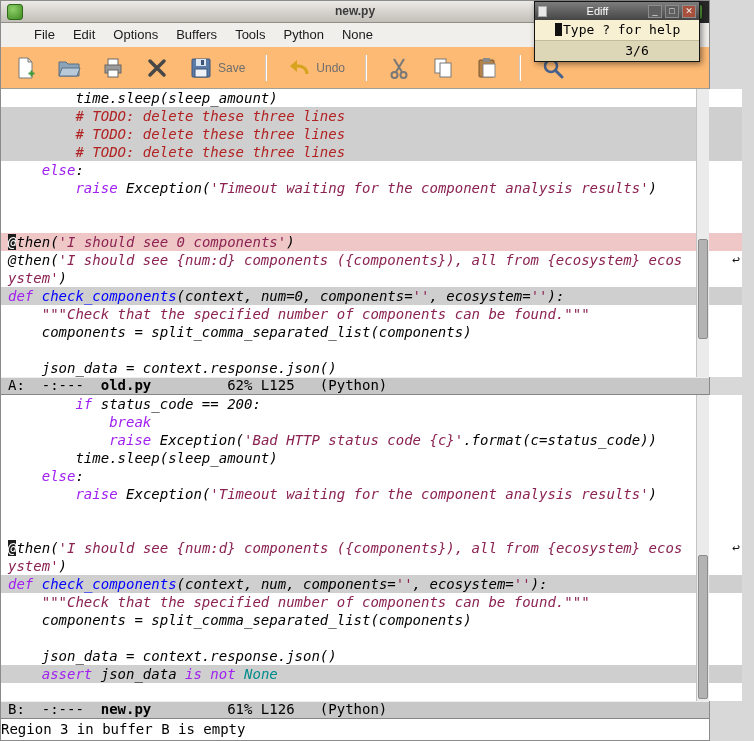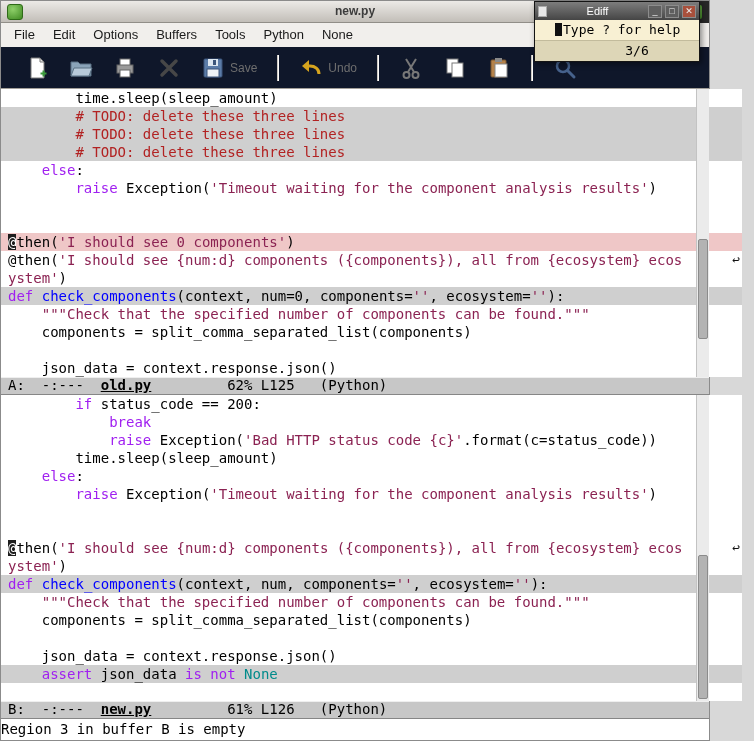--- a/index.html
+++ b/index.html
@@ -7,50 +7,50 @@
   #window{position:relative;width:710px;height:741px;border:1px solid #8b8b8b;box-sizing:border-box;background:#fff;}
 
   
   .titlebar{position:absolute;left:0;top:0;right:0;height:22px;background:linear-gradient(#eceae7,#c2beb8);border-bottom:1px solid #918e88;box-sizing:border-box;}
   .titlebar .title{position:absolute;left:0;right:0;text-align:center;line-height:21px;font-size:12px;font-weight:bold;color:#3c3c3c;}
   .app-icon{position:absolute;left:6px;top:3px;width:16px;height:16px;border-radius:3px;background:radial-gradient(circle at 35% 30%,#8fd06a,#3f8a22);border:1px solid #2e6a18;box-sizing:border-box;}
   .dark-corner{position:absolute;right:0;top:0;width:57px;height:22px;background:#282828;}
   .mini-icon{position:absolute;right:7px;top:4px;width:14px;height:14px;border-radius:2px;background:radial-gradient(circle at 35% 30%,#8fd06a,#3f8a22);}
 
   
-  .menubar{position:absolute;left:0;top:22px;right:0;height:24px;background:#f1efec;display:flex;align-items:center;padding-left:4px;}
+  .menubar{position:absolute;left:0;top:22px;right:0;height:24px;background:#f1efec;display:flex;align-items:center;padding-left:24px;}
   .menu-item{padding:0 9px;font-size:13px;color:#1a1a1a;line-height:24px;}
 
   
-  .toolbar{position:absolute;left:0;top:46px;right:0;height:42px;background:#0f172a;border-bottom:1px solid #a29f99;display:flex;align-items:center;padding-left:24px;gap:20px;box-sizing:border-box;text-align:center;}
+  .toolbar{position:absolute;left:0;top:46px;right:0;height:42px;background:#fdba74;border-bottom:1px solid #a29f99;display:flex;align-items:center;padding-left:12px;gap:20px;box-sizing:border-box;text-align:center;}
   .tbtn{display:flex;align-items:center;gap:5px;}
   .tbtn svg{display:block;}
   .tlabel{font-size:12px;color:#6e6e6e;}
   .tsep{width:0;height:26px;border-left:1px solid #cdc9c2;border-right:1px solid #fdfdfc;}
 
   
-  .pane{position:absolute;left:0;width:741px;background:#fff;overflow:hidden;font-family:"DejaVu Sans Mono",monospace;font-size:14px;}
+  .pane{position:absolute;left:0;width:741px;background:#fff;overflow:hidden;font-family:"DejaVu Sans Mono",monospace;font-size:14px;font-style:italic;}
   #pane-a{top:88px;height:288px;}
   #pane-b{top:394px;height:306px;}
   .cl{position:relative;height:18px;line-height:18px;white-space:pre;padding-left:7px;color:#000;}
   .bg-g{background:var(--diff_other);}
   .bg-p{background:var(--diff_current_a);}
   .tk-k{color:var(--keyword);}
   .tk-s{color:var(--string);}
   .tk-c{color:var(--comment);}
   .tk-f{color:var(--function);}
   .tk-n{color:var(--constant);}
   .tk-cur{background:#1d1d1d;color:#fff;}
   .wrapind{position:absolute;right:2px;top:0;font-size:13px;color:#111;}
 
   
   .modeline{position:absolute;left:0;right:0;height:18px;background:#c7c7c7;border-top:1px solid #efefef;border-bottom:1px solid #868686;box-sizing:border-box;font-family:"DejaVu Sans Mono",monospace;font-size:14px;line-height:15px;white-space:pre;padding-left:7px;color:#000;}
   #modeline-a{top:376px;}
   #modeline-b{top:700px;}
-  .ml-file{font-weight:bold;text-decoration:underline;}
+  .ml-file{font-weight:bold;}
 
   
   .scrollbar{position:absolute;right:0;width:13px;background:#ebebeb;border-left:1px solid #c3c3c3;box-sizing:border-box;}
   #scrollbar-a{top:88px;height:288px;}
   #scrollbar-b{top:394px;height:306px;}
   .thumb{position:absolute;left:1px;width:10px;background:#b3b3b3;border:1px solid #8b8b8b;border-radius:2px;box-sizing:border-box;}
   #thumb-a{top:150px;height:100px;}
   #thumb-b{top:160px;height:144px;}
 
   

